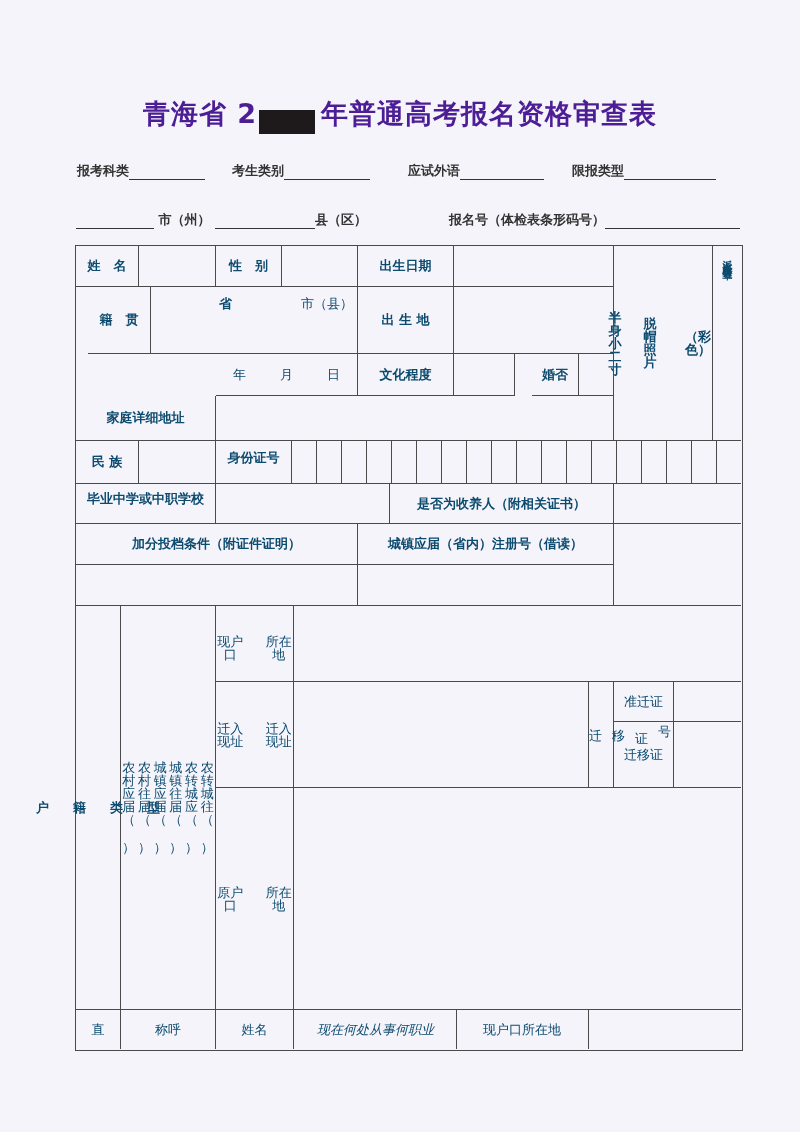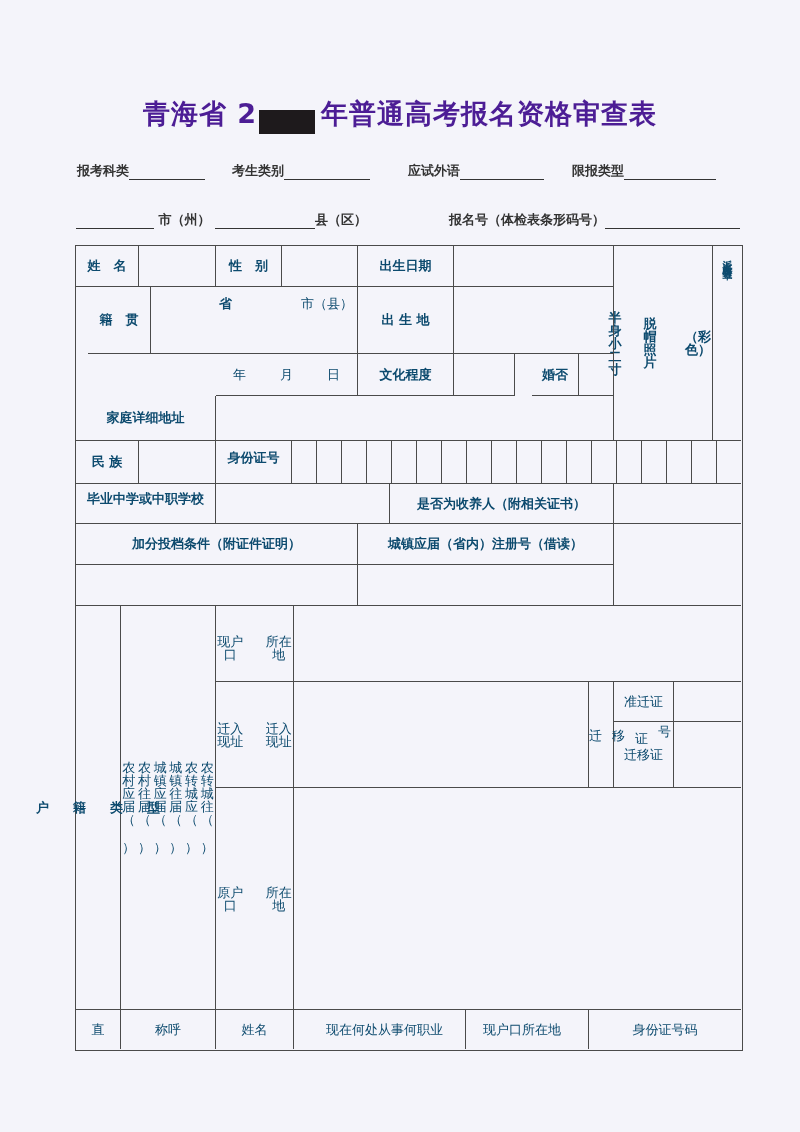--- a/index.html
+++ b/index.html
@@ -173,16 +173,15 @@
 
   <div class="c stack" style="left:140px;top:542px;width:78px;height:222px;gap:20px;font-weight:normal;">
     <span>原户口</span>
     <span>所在地</span>
   </div>
   <div class="c nr" style="left:218px;top:542px;width:447px;height:222px;"></div>
 
   <div class="c nb" style="left:0;top:764px;width:45px;height:39px;font-weight:normal;">直</div>
   <div class="c nb" style="left:45px;top:764px;width:95px;height:39px;font-weight:normal;">称呼</div>
   <div class="c nb" style="left:140px;top:764px;width:78px;height:39px;font-weight:normal;">姓名</div>
-  <div class="c nb" style="left:228px;top:764px;width:162px;height:39px;font-weight:normal;">现在何处从事何职业</div>
+  <div class="c nb" style="left:219px;top:764px;width:162px;height:39px;font-weight:normal;font-style:italic;">现在何处从事何职业</div>
   <div class="c nb" style="left:380px;top:764px;width:133px;height:39px;font-weight:normal;">现户口所在地</div>
-  <div class="c nb nr" style="left:513px;top:764px;width:152px;height:39px;font-weight:normal;">身份证号码</div>
 </div>
 
 </body></html>

